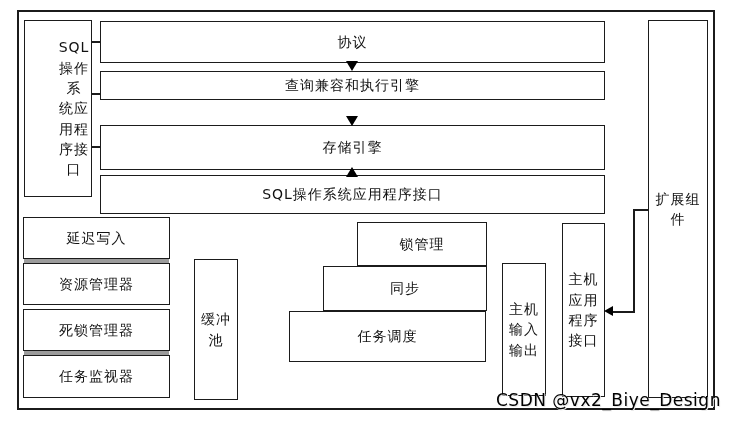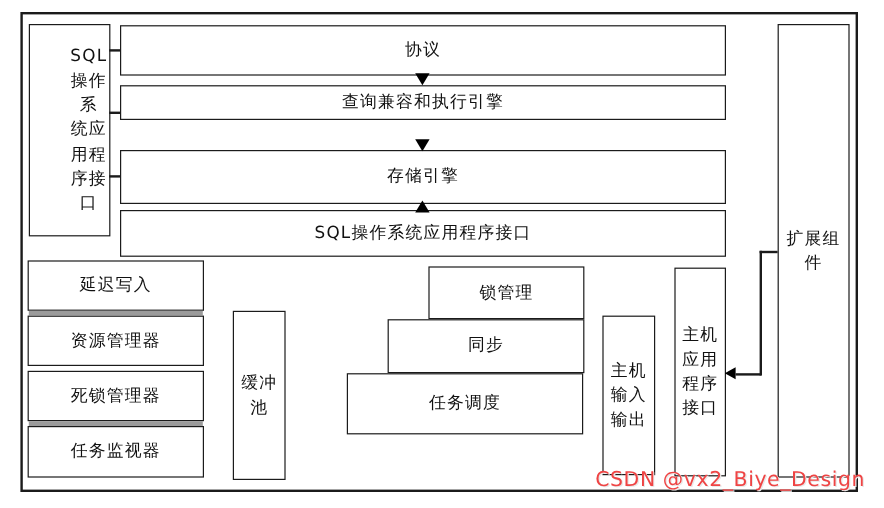--- a/index.html
+++ b/index.html
@@ -77,21 +77,21 @@
   .seg3{left:613px;top:311px;width:21px;height:2px;}
   .arr-left{
     position:absolute;left:604px;top:306px;width:0;height:0;
     border-top:5.5px solid transparent;border-bottom:5.5px solid transparent;
     border-right:9px solid #000;z-index:5;
   }
   
   .wm{
     position:absolute;left:496px;top:390px;
     font-size:17px;letter-spacing:0.5px;
-    color:#ef4444;
+    color:#000000;
     text-shadow:1px 1px 0 #e9e9e9;
     z-index:9;
     white-space:nowrap;
   }
 </style>
 </head>
 <body>
 
 <div id="stage">
 

